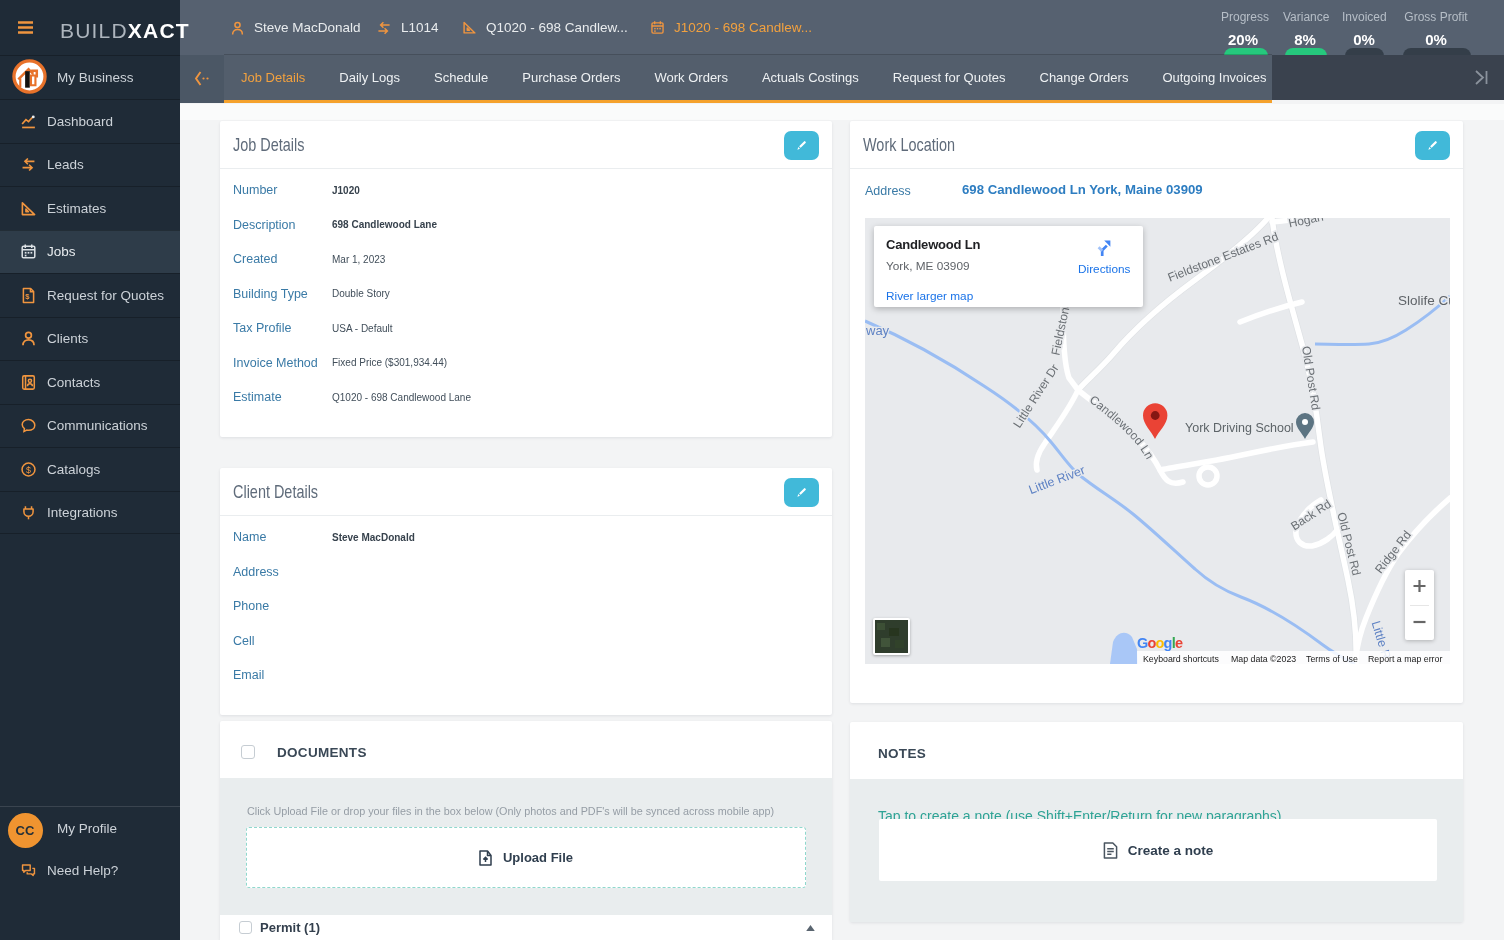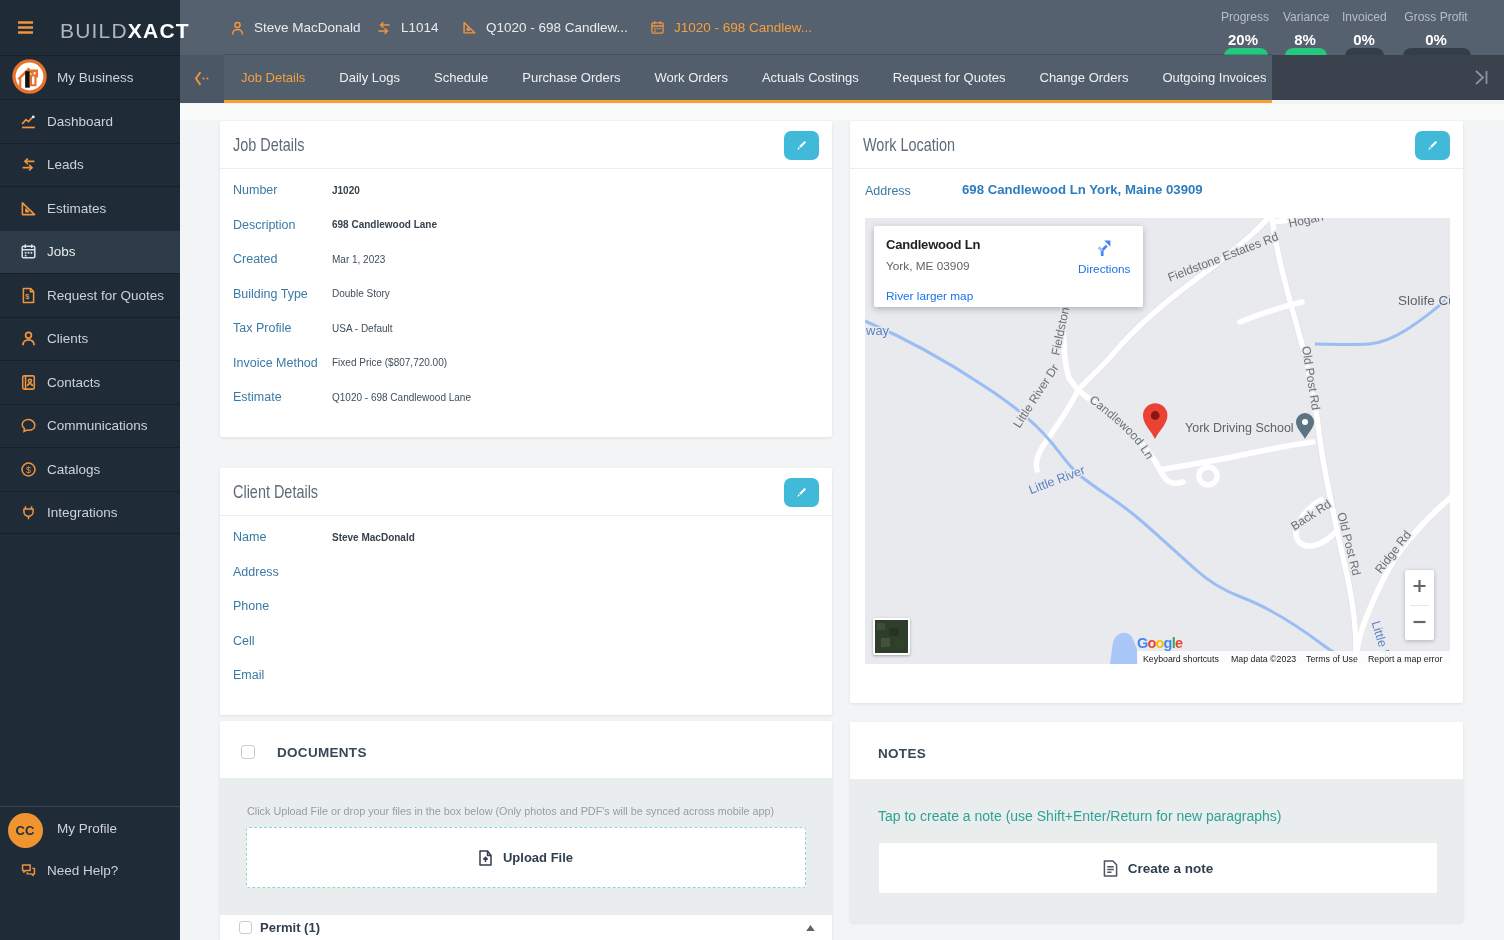--- a/index.html
+++ b/index.html
@@ -241,21 +241,21 @@
   <div class="frow">
         <div class="fl">Building Type</div>
         <div class="fv">Double Story</div>
       </div>
   <div class="frow">
         <div class="fl">Tax Profile</div>
         <div class="fv">USA - Default</div>
       </div>
   <div class="frow">
         <div class="fl">Invoice Method</div>
-        <div class="fv">Fixed Price ($807,720.00)</div>
+        <div class="fv">Fixed Price ($301,934.44)</div>
       </div>
   <div class="frow">
         <div class="fl">Estimate</div>
         <div class="fv">Q1020 - 698 Candlewood Lane</div>
       </div>
  </div>
 </div>
 
 <div class="card" id="clientcard" style="left:220px;top:468px;width:612px;height:247px">
  <div class="chead">
@@ -415,21 +415,21 @@
   </div>
  </div>
 </div>
 
 <div class="card" id="notecard" style="left:850px;top:722px;width:613px;height:200px">
  <div class="ghead">
       <div class="gt" style="margin-left:28px;margin-top:5px">NOTES</div>
     </div>
  <div class="gbody" style="top:57px;height:143px">
   <div style="position:absolute;left:28px;top:29px;font-size:14px;color:#2ea395">Tap to create a note (use Shift+Enter/Return for new paragraphs)</div>
-  <div style="position:absolute;left:29px;top:64px;width:558px;height:50px;background:#fff;border-radius:2px;display:flex;align-items:center;justify-content:center">
+  <div style="position:absolute;left:29px;top:40px;width:558px;height:62px;background:#fff;border-radius:2px;display:flex;align-items:center;justify-content:center">
    <svg width="15" height="17" viewBox="0 0 16 18" fill="none" stroke="#4a5560" stroke-width="1.6">
           <path d="M1.5 1 h9 L14.5 5 V17 H1.5 Z" stroke-linejoin="round" fill="#fff"></path>
           <path d="M4.5 7 h7 M4.5 10 h7 M4.5 13 h4.5"></path>
         </svg>
    <span style="margin-left:10px;font-size:13.5px;font-weight:bold;color:#2f3e4e">Create a note</span>
   </div>
  </div>
 </div>
 
 </body></html>

